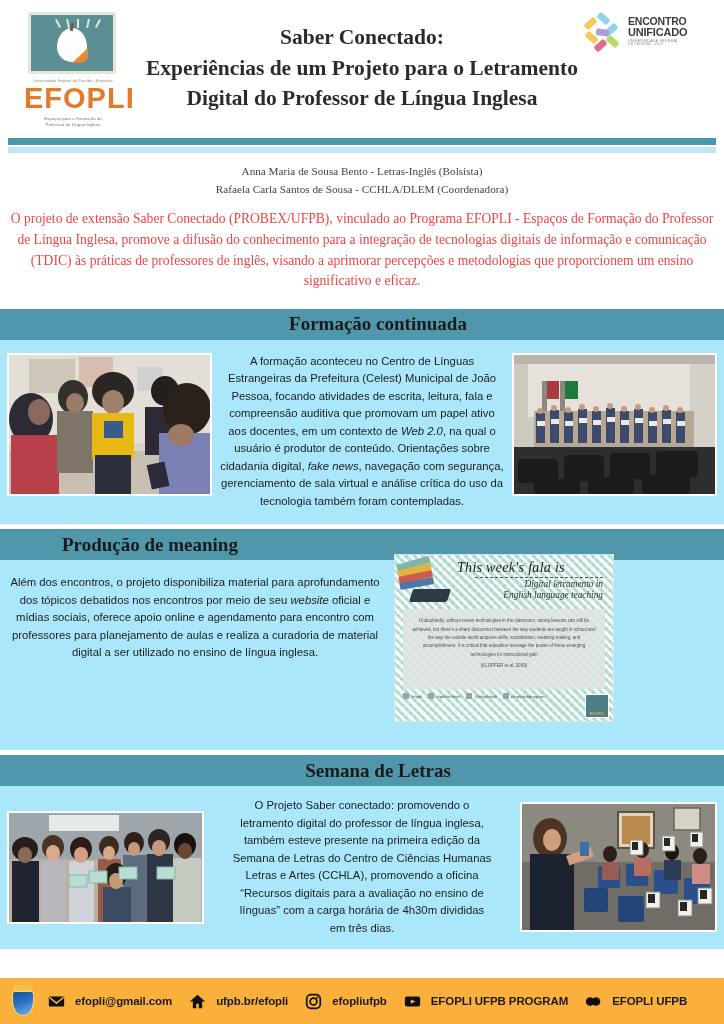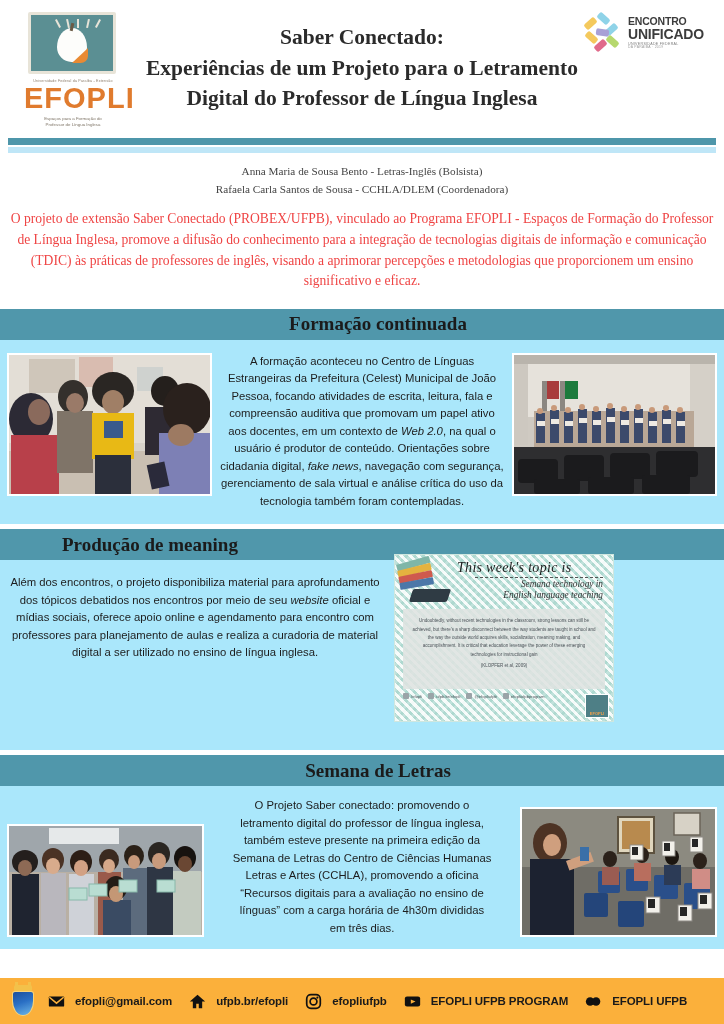--- a/index.html
+++ b/index.html
@@ -84,21 +84,21 @@
 
   .encontro-logo {
     position: absolute; right: 28px; top: 14px;
     width: 112px; height: 42px;
     display: flex; gap: 4px;
   }
   .enc-mark { position: relative; width: 40px; height: 40px; flex: 0 0 40px; }
   .enc-bar { position: absolute; width: 13px; height: 7px; border-radius: 2px; }
   .enc-text { line-height: 1; padding-top: 2px; }
   .enc-t1 { font-size: 10.5px; font-weight: bold; color: #3c3c3c; letter-spacing: -.2px; }
-  .enc-t2 { font-size: 14px; font-weight: bold; color: #3c3c3c; letter-spacing: -.2px; }
+  .enc-t2 { font-size: 11px; font-weight: bold; color: #3c3c3c; letter-spacing: -.2px; }
   .enc-t3 { font-size: 3.6px; color: #7d7d7d; margin-top: 2px; letter-spacing: .3px; }
   .enc-t4 { font-size: 3.4px; color: #9a9a9a; letter-spacing: .3px; }
 
   
   .stripe-wrap { padding: 0 8px; }
   .stripe-dark { height: 7px; background: #4e96aa; }
   .stripe-light { height: 6px; background: #bfe6f7; margin-top: 2px; }
 
   
   .authors {
@@ -235,21 +235,21 @@
   .promo-badge {
     position: absolute; right: 4px; bottom: 3px;
     width: 24px; height: 24px; background: #4e7f86;
     border: 1px solid #fff;
     display: flex; align-items: flex-end; justify-content: center;
   }
   .promo-badge span { font-size: 4px; color: #f0a04a; font-weight: bold; padding-bottom: 1px; }
 
   
   .body-3col2 {
-    display: flex; align-items: flex-end;
+    display: flex; align-items: center;
     padding: 11px 7px 12px 7px; gap: 27px; min-height: 148px;
   }
 
   
   .footer {
     position: absolute; left: 0; bottom: 0;
     width: 100%; height: 46px;
     background: #fbb03b;
     display: flex; align-items: center;
     padding-left: 10px; gap: 0px;
@@ -457,24 +457,24 @@
 
         <div class="books">
           <div class="book" style="background:#7fb6a8;left:0;top:2px;transform:rotate(-16deg);"></div>
           <div class="book" style="background:#e4b33f;left:1px;top:8px;transform:rotate(-14deg);"></div>
           <div class="book" style="background:#cf5a4e;left:2px;top:14px;transform:rotate(-12deg);"></div>
           <div class="book" style="background:#4c77a8;left:3px;top:20px;transform:rotate(-10deg);"></div>
           <div class="laptop"></div>
         </div>
 
         <div class="promo-head">
-          <div class="promo-t1">This week's topic is</div>
+          <div class="promo-t1">This week's fala is</div>
           <div class="promo-dash"></div>
           <div class="promo-t2">
-            <div>Semana technology in</div>
+            <div>Digital letramento in</div>
             <div>English language teaching</div>
           </div>
         </div>
 
         <div class="promo-quote">
           <span>Undoubtedly, without recent technologies in the classroom, strong lessons can still be achieved, but there's a sharp disconnect between the way students are taught in school and the way the outside world acquires skills, socialization, meaning making, and accomplishment. It is critical that education leverage the power of these emerging technologies for instructional gain</span>
           <span class="promo-cite">(KLOPFER et al, 2009)</span>
         </div>
 
         <div class="promo-foot">

